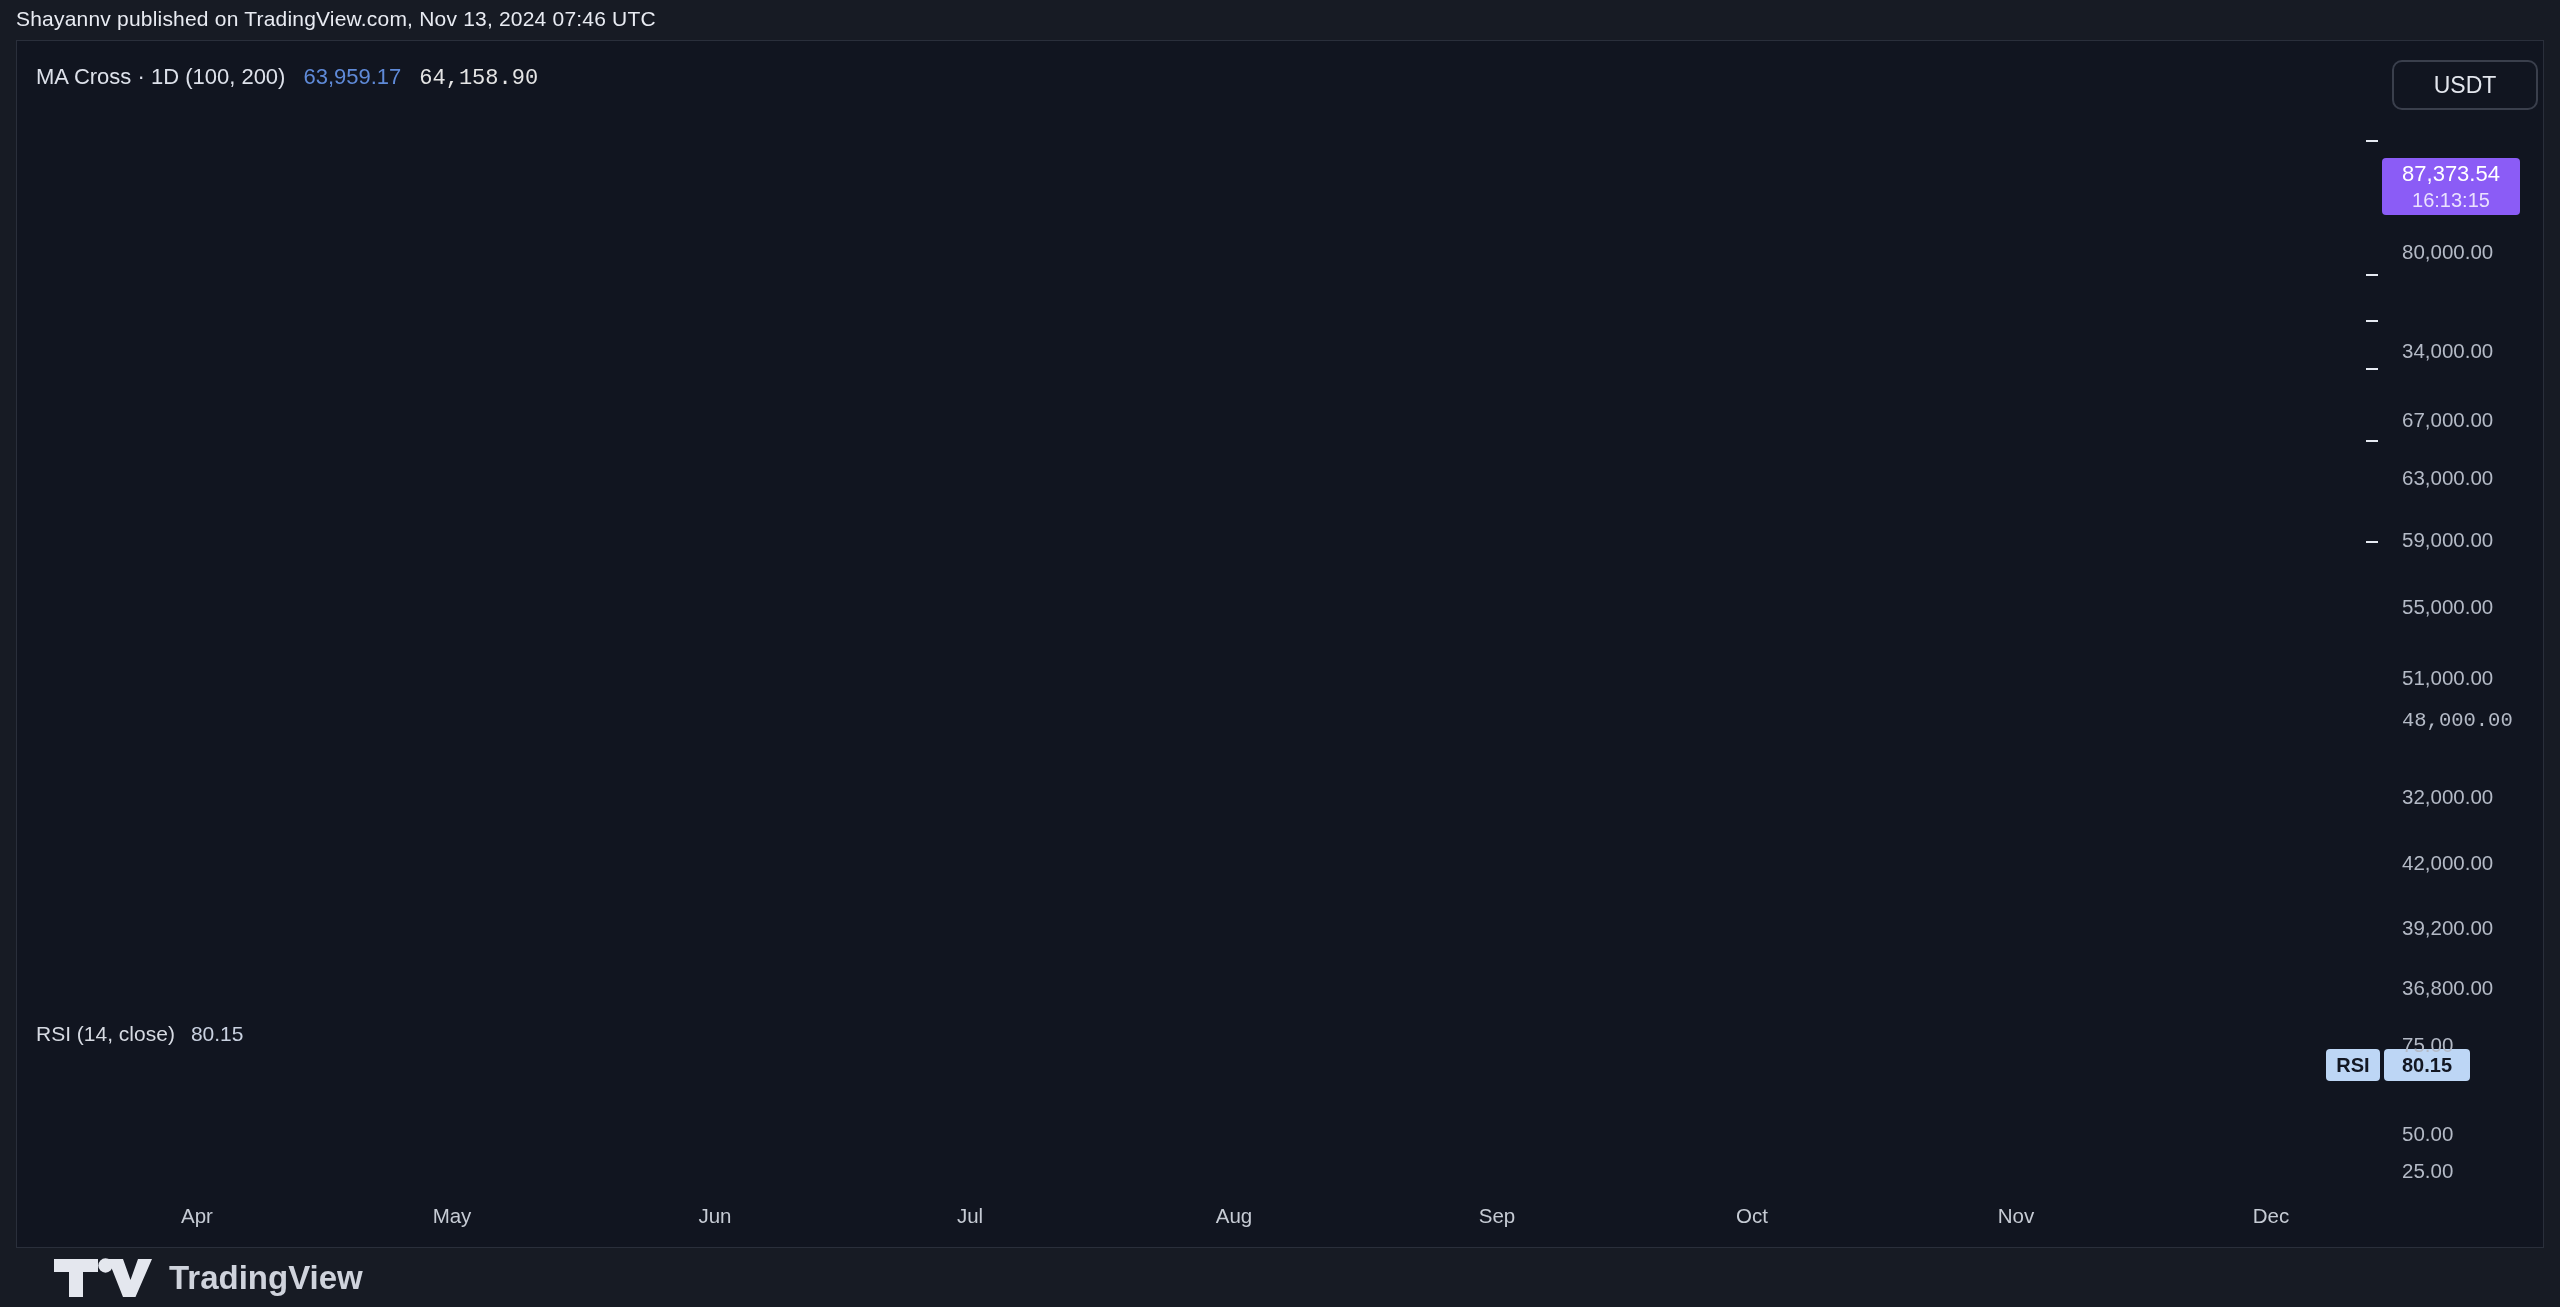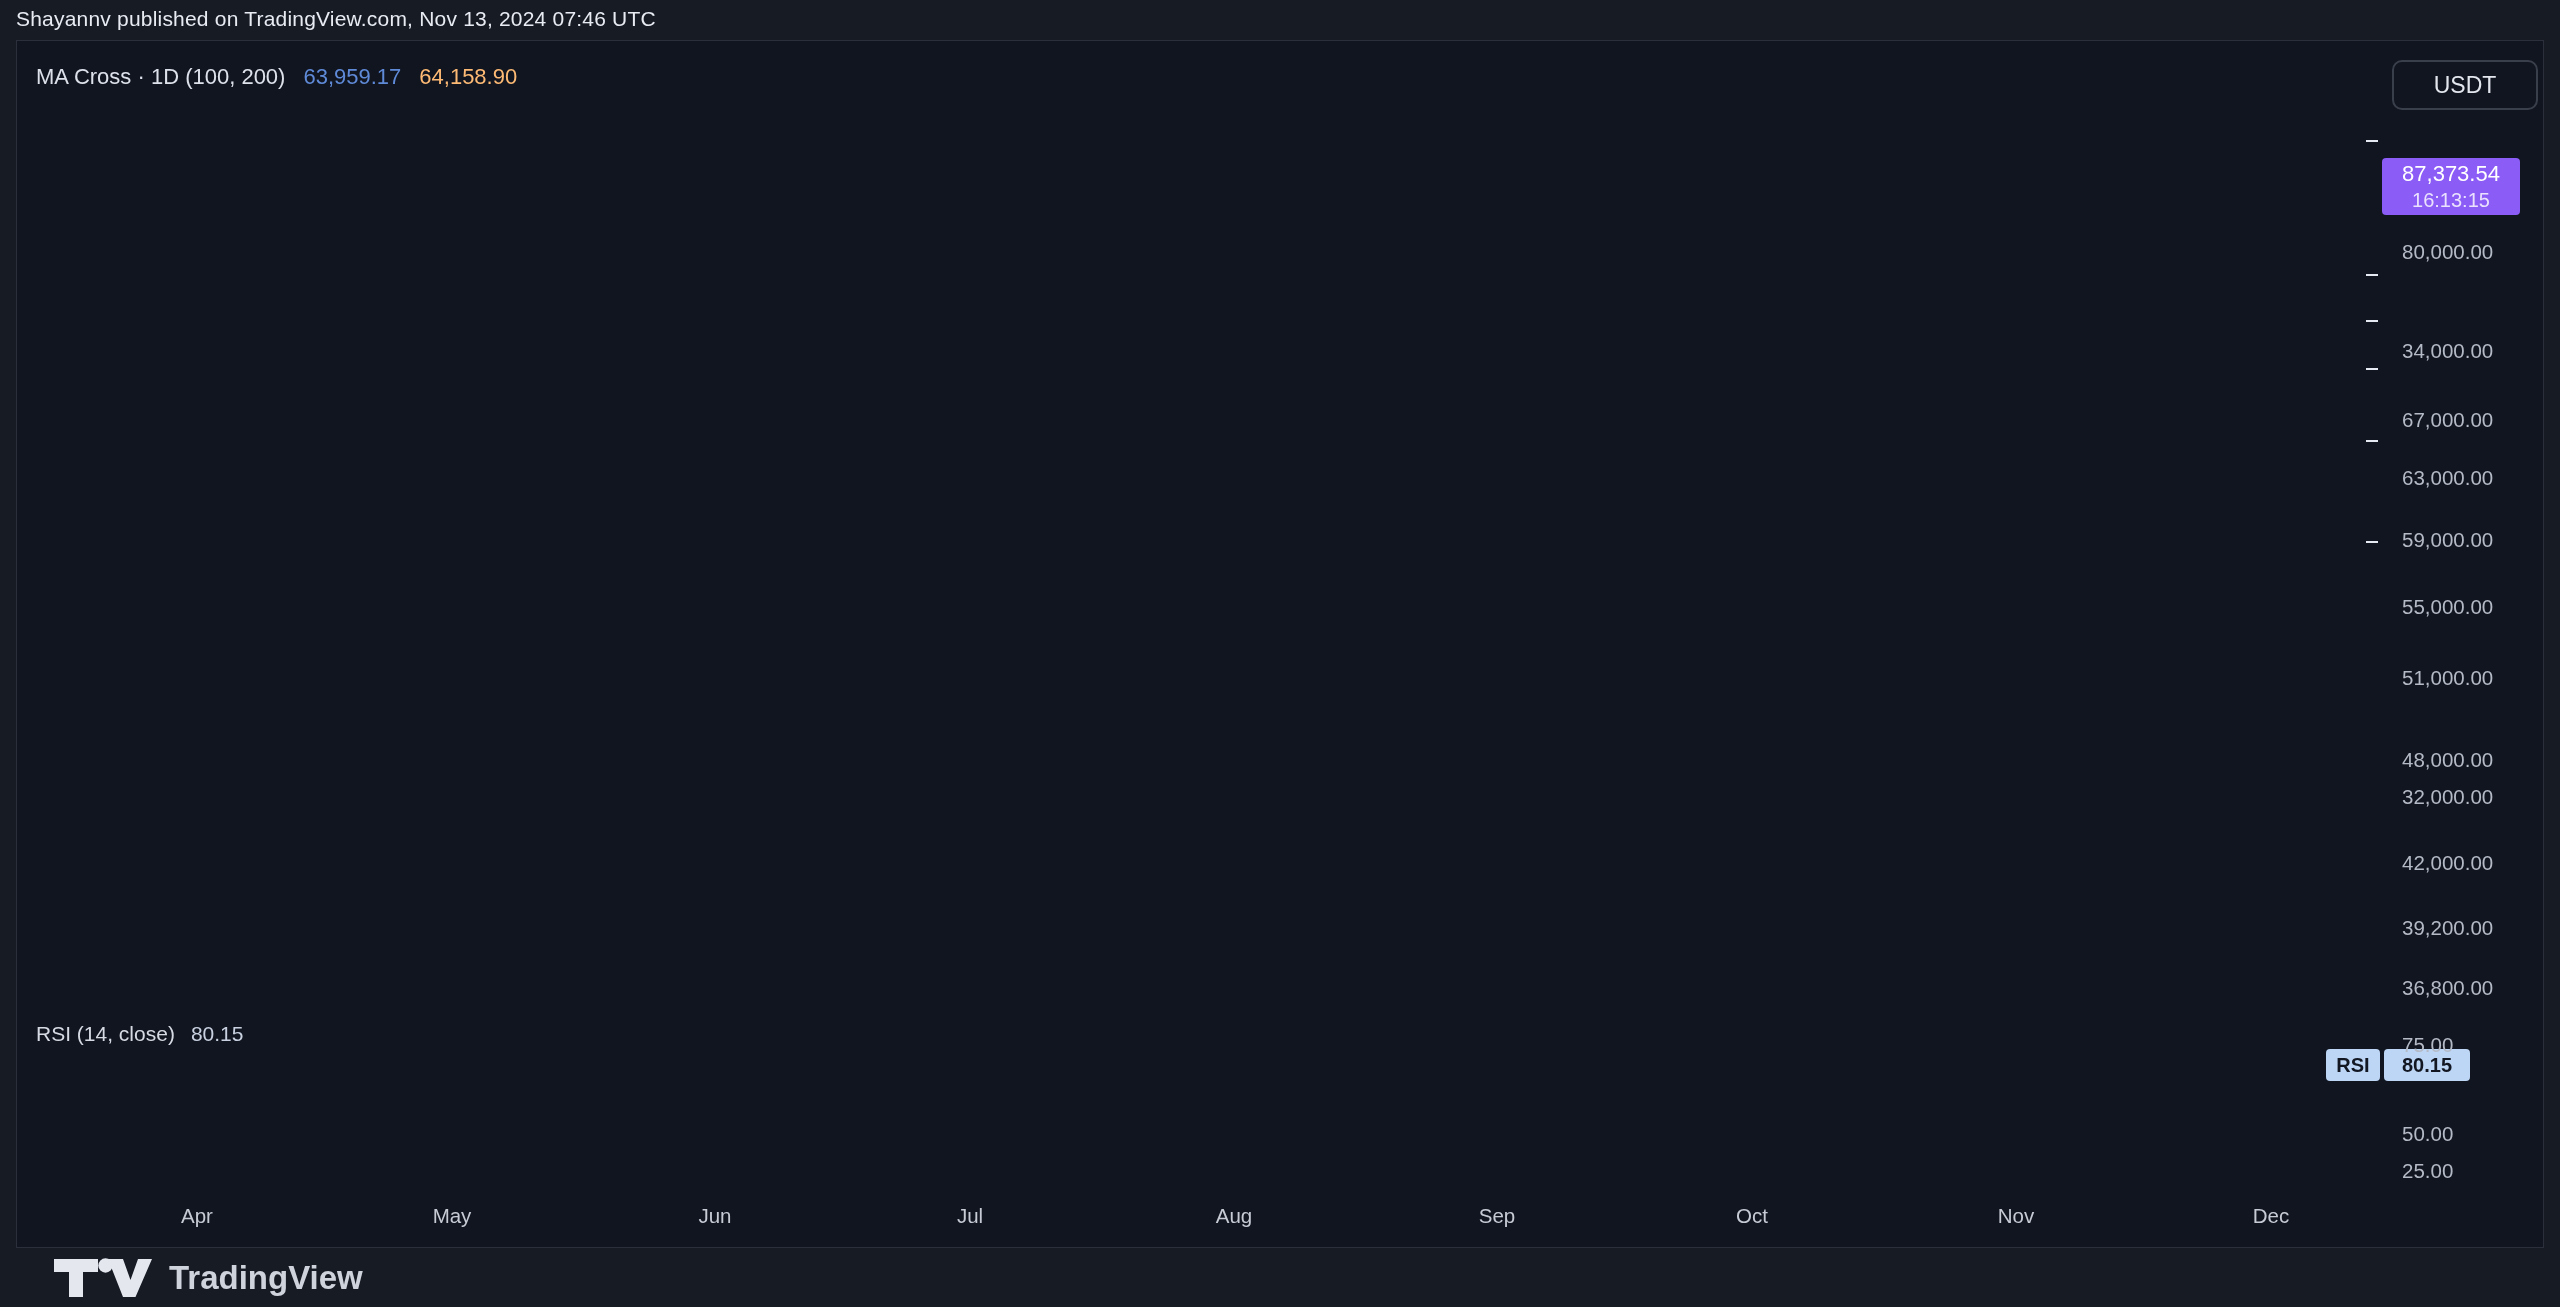--- a/index.html
+++ b/index.html
@@ -2,21 +2,21 @@
 <html><head>
 <meta charset="utf-8">
 <style>
   html,body{margin:0;padding:0;background:#171b24;width:2560px;height:1307px;overflow:hidden;
     font-family:"Liberation Sans","DejaVu Sans",sans-serif;-webkit-font-smoothing:antialiased;}
   .abs{position:absolute;}
   #banner{left:16px;top:7px;color:#e8ebf2;font-size:21px;letter-spacing:.2px;}
   #chart-frame{left:16px;top:40px;width:2528px;height:1208px;border:1px solid #2a2f3b;background:#111520;box-sizing:border-box;}
   #gfx{left:0;top:0;}
   #indicator-row{left:36px;top:64px;display:flex;gap:18px;font-size:22px;color:#dde1ea;align-items:baseline;}
-  .ma-blue{color:#5f8ad8;} .ma-red{color:#fdba74;}
+  .ma-blue{color:#5f8ad8;} .ma-red{color:#e5e5e5;font-family:Liberation Mono, monospace;}
   #usdt-btn{left:2392px;top:60px;width:142px;height:46px;border:2px solid #3a3f4c;border-radius:10px;
     color:#e3e6ed;font-size:23px;display:flex;align-items:center;justify-content:center;background:transparent;cursor:pointer;}
   #price-badge{left:2382px;top:158px;width:138px;height:57px;background:#8b5cf6;border-radius:4px;
     display:flex;flex-direction:column;justify-content:center;align-items:center;line-height:1.2;}
   #price-badge .p{color:#fff;font-size:22px;} #price-badge .c{color:rgba(255,255,255,.82);font-size:20px;}
   .tick{color:#b4bac6;font-size:20.5px;}
   .fib-dash{background:#e6eaf2;height:2px;width:12px;}
   .month{color:#c6cbd4;font-size:20.5px;transform:translateX(-50%);}
   #rsi-row{left:36px;top:1022px;display:flex;gap:16px;font-size:21px;color:#d6dae2;align-items:baseline;}
   #rsi-row .val{color:#c9d1e0;}
@@ -594,21 +594,21 @@
 <div id="price-axis" class="abs"></div>
 <div id="time-axis" class="abs"></div>
 <div id="overlay-labels" class="abs" style="left:0;top:0;">
     <div class="tick abs" style="left:2402px;top:240px;">80,000.00</div>
     <div class="tick abs" style="left:2402px;top:339px;">34,000.00</div>
     <div class="tick abs" style="left:2402px;top:408px;">67,000.00</div>
     <div class="tick abs" style="left:2402px;top:466px;">63,000.00</div>
     <div class="tick abs" style="left:2402px;top:528px;">59,000.00</div>
     <div class="tick abs" style="left:2402px;top:595px;">55,000.00</div>
     <div class="tick abs" style="left:2402px;top:666px;">51,000.00</div>
-    <div class="tick abs" style="left:2402px;top:748px;">48,000.00</div>
+    <div class="tick abs" style="left:2402px;top:709px;font-family:Liberation Mono, monospace;">48,000.00</div>
     <div class="tick abs" style="left:2402px;top:785px;">32,000.00</div>
     <div class="tick abs" style="left:2402px;top:851px;">42,000.00</div>
     <div class="tick abs" style="left:2402px;top:916px;">39,200.00</div>
     <div class="tick abs" style="left:2402px;top:976px;">36,800.00</div>
     <div class="tick abs" style="left:2402px;top:1033px;">75.00</div>
     <div class="tick abs" style="left:2402px;top:1096px;margin-top:26px;">50.00</div>
     <div class="tick abs" style="left:2402px;top:1159px;">25.00</div>
     <div class="tick abs month" style="left:197px;top:1204px;">Apr</div>
     <div class="tick abs month" style="left:452px;top:1204px;">May</div>
     <div class="tick abs month" style="left:715px;top:1204px;">Jun</div>

